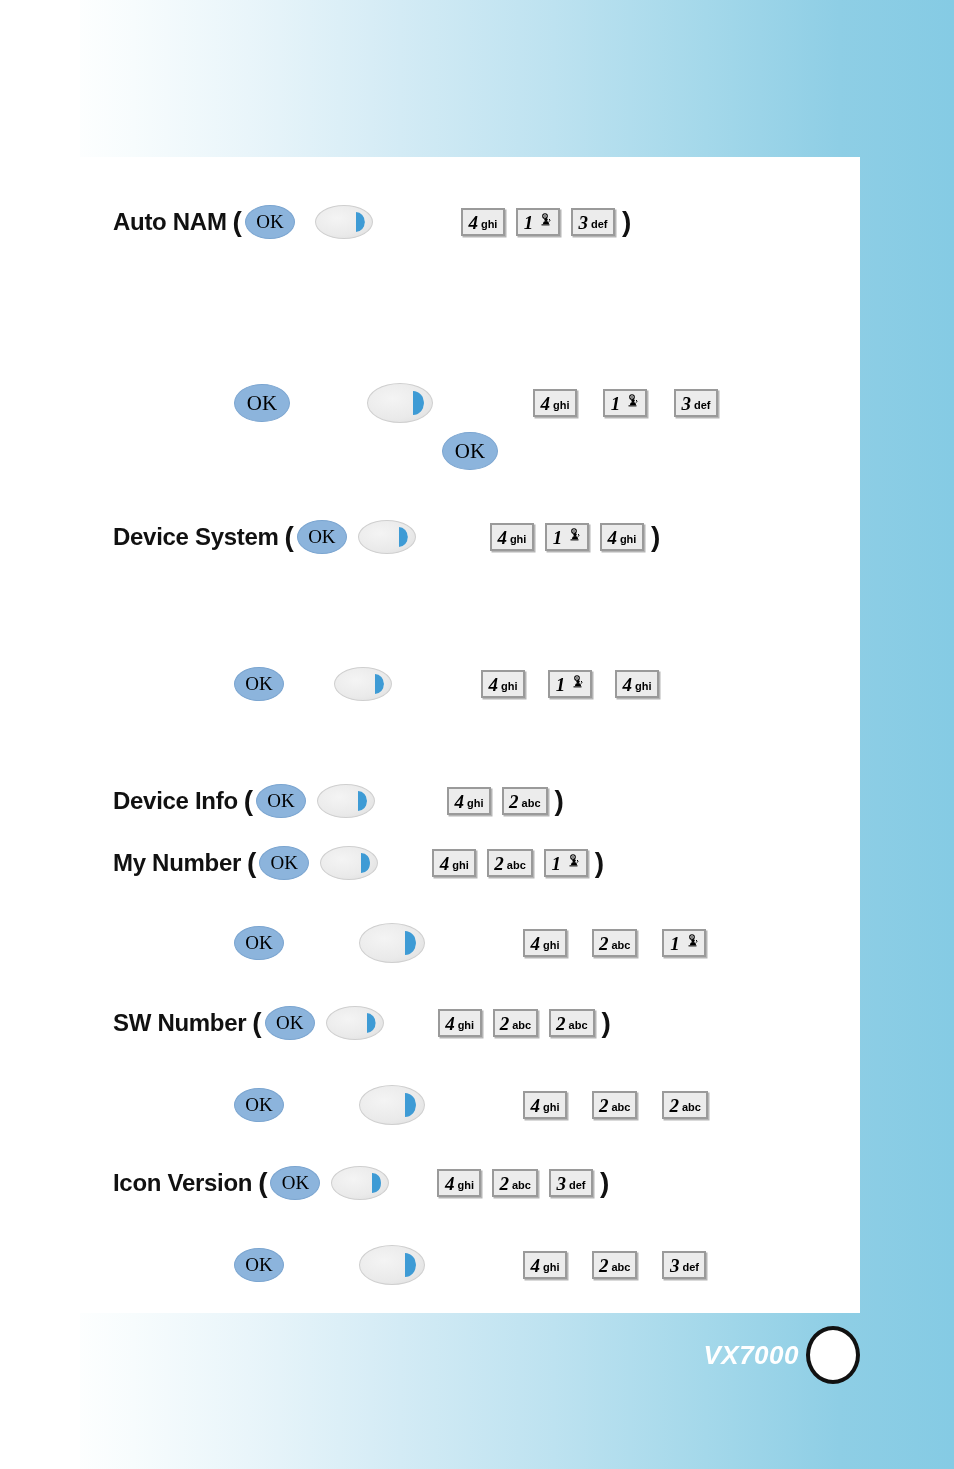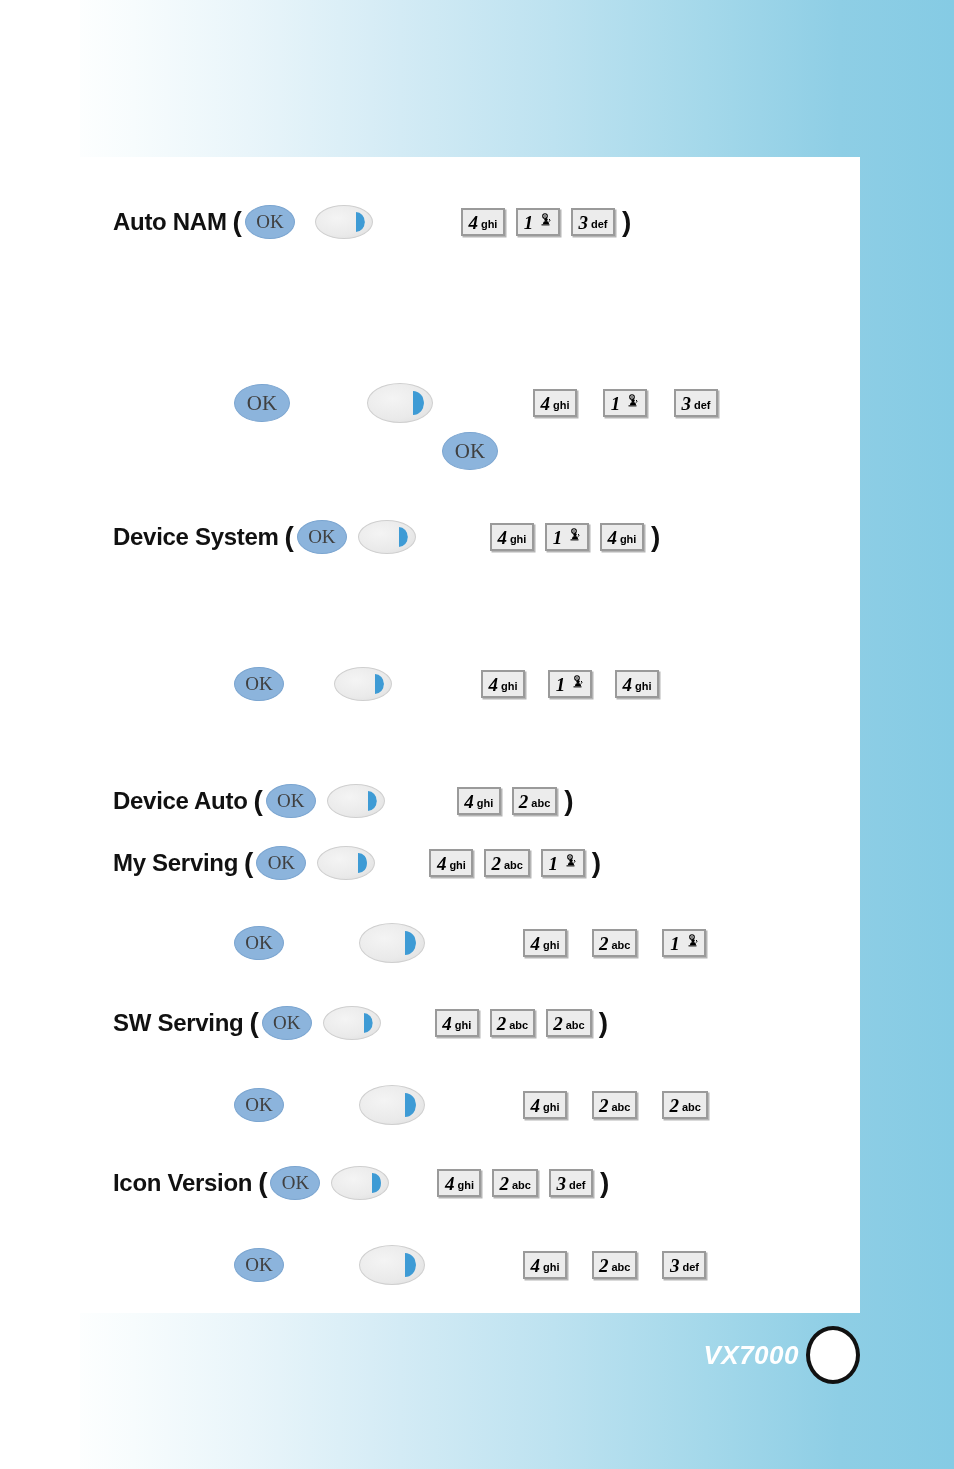--- a/index.html
+++ b/index.html
@@ -77,21 +77,21 @@
   
   .ok-key {
     display: inline-flex;
     align-items: center;
     justify-content: center;
     width: 50px;
     height: 34px;
     border-radius: 50%;
     background: #8CB4DC;
     border: 1px solid #7ba5d0;
-    color: #404040;
+    color: #000000;
     font-size: 19px;
     font-family: "Liberation Serif", serif;
     letter-spacing: 0px;
     box-sizing: border-box;
     position: relative;
   }
   .ok-key.big {
     width: 56px;
     height: 38px;
     font-size: 21px;
@@ -333,21 +333,21 @@
       </svg>
     </span>
   </span>
   <span class="num-key" style="margin-left:23px;">
     <span class="digit">4</span>
     <span class="sub">ghi</span>
   </span>
 </div>
 
 <div class="row" style="left:113px; top:784px;">
-  <span class="section-label">Device Auto</span>
+  <span class="section-label">Device Info</span>
   <span class="paren" style="margin-left:6px; margin-right:3px;">(</span>
 
   <span class="ok-key">OK</span>
 
   <span class="nav-key" style="margin-left:11px;">
     <span class="crescent"></span>
   </span>
 
   <span class="num-key" style="margin-left:72px;">
     <span class="digit">4</span>
@@ -356,21 +356,21 @@
 
   <span class="num-key" style="margin-left:11px;">
     <span class="digit">2</span>
     <span class="sub">abc</span>
   </span>
 
   <span class="paren" style="margin-left:7px;">)</span>
 </div>
 
 <div class="row" style="left:113px; top:846px;">
-  <span class="section-label">My Serving</span>
+  <span class="section-label">My Number</span>
   <span class="paren" style="margin-left:6px; margin-right:3px;">(</span>
 
   <span class="ok-key">OK</span>
 
   <span class="nav-key" style="margin-left:11px;">
     <span class="crescent"></span>
   </span>
 
   <span class="num-key" style="margin-left:54px;">
     <span class="digit">4</span>
@@ -421,21 +421,21 @@
         <path d="M6 12 a3 3 0 0 1 6 0 z" fill="#000"></path>
         <circle cx="9" cy="7.6" r="1.7" fill="#000"></circle>
         <path d="M12.2 7 q1.6 1.2 0 2.6" fill="none" stroke="#000" stroke-width="1"></path>
         <rect x="4.5" y="12.3" width="8" height="1.1" fill="#000"></rect>
       </svg>
     </span>
   </span>
 </div>
 
 <div class="row" style="left:113px; top:1006px;">
-  <span class="section-label">SW Serving</span>
+  <span class="section-label">SW Number</span>
   <span class="paren" style="margin-left:6px; margin-right:3px;">(</span>
 
   <span class="ok-key">OK</span>
 
   <span class="nav-key" style="margin-left:11px;">
     <span class="crescent"></span>
   </span>
 
   <span class="num-key" style="margin-left:54px;">
     <span class="digit">4</span>

